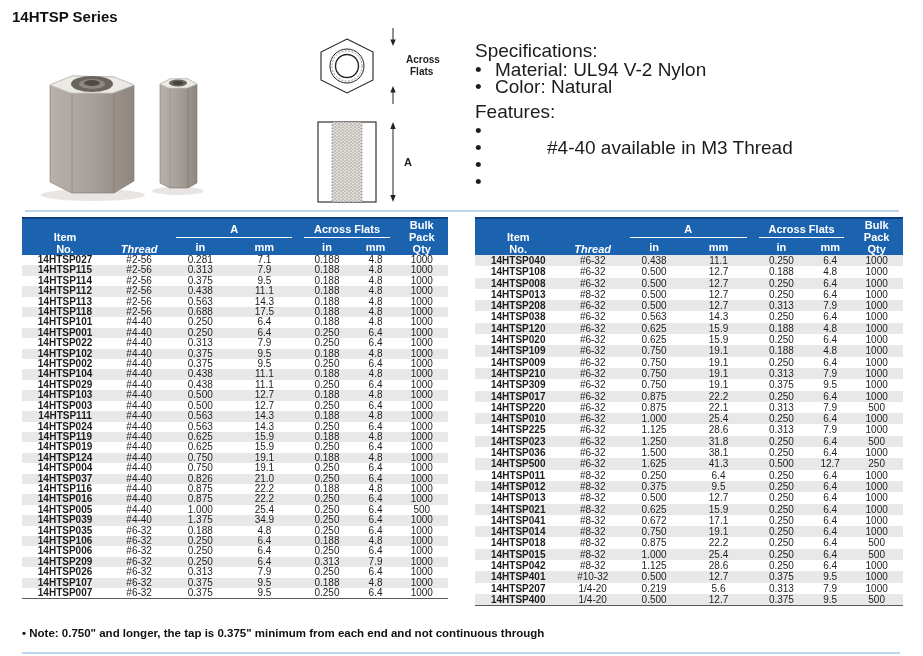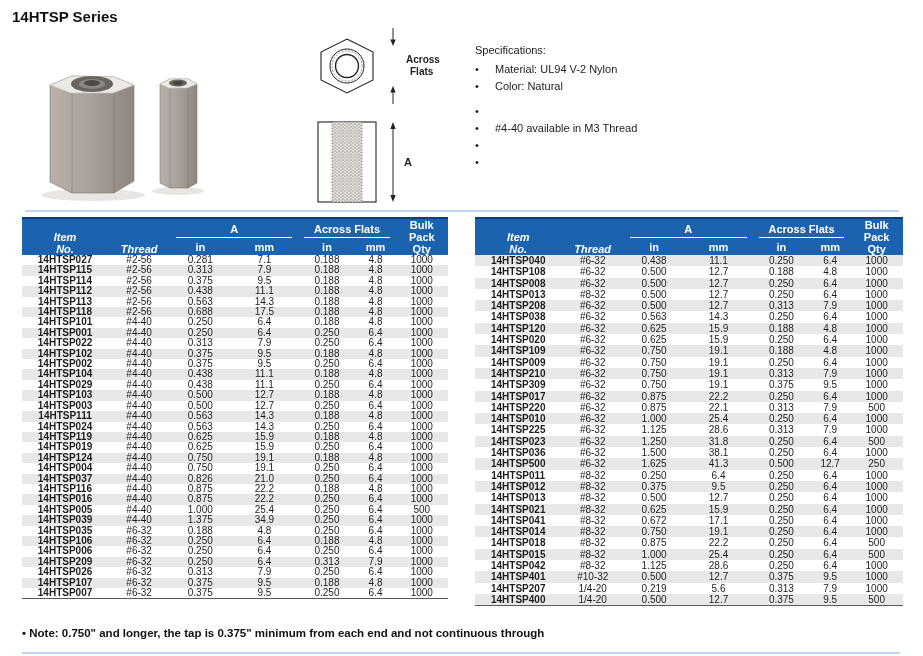--- a/index.html
+++ b/index.html
@@ -3,27 +3,27 @@
 <meta charset="utf-8">
 <style>
   html,body{margin:0;padding:0;background:#fff;}
   .page{position:relative;width:923px;height:656px;background:#fff;overflow:hidden;
         font-family:"Liberation Sans",sans-serif;color:#1c1c1c;}
 
   
   .title{position:absolute;left:12px;top:8px;font-size:15px;font-weight:bold;line-height:17px;color:#111;}
 
   
-  .specs{position:absolute;left:475px;top:42px;width:440px;font-size:11px;line-height:17px;}
+  .specs{position:absolute;left:475px;top:42px;width:440px;font-size:19px;line-height:17px;}
   .specs .hdg{margin:0 0 2px 0;}
   .blist{list-style:none;margin:0 0 8px 0;padding:0;}
   .blist li{display:flex;line-height:17px;}
   .blist .dot{width:20px;flex:0 0 20px;text-align:left;}
   .blist .txt{flex:1;}
-  .blist li.deep .txt{}
+  .blist li.deep .txt{margin-left:52px;}
   .blist li.wrap2 .txt{max-width:330px;}
 
   
   .rule{position:absolute;height:2px;background:var(--rule_blue,#bcd7ef);}
   .rule.top{left:25px;top:210px;width:874px;}
   .rule.bottom{left:22px;top:652px;width:878px;}
 
   
   .spec-table{position:absolute;top:217px;border-collapse:collapse;table-layout:fixed;
               font-size:10px;text-align:center;border-bottom:1.5px solid #5a5a5a;}
@@ -32,21 +32,21 @@
   .spec-table col:nth-child(1){width:20.2%;}
   .spec-table col:nth-child(2){width:14.6%;}
   .spec-table col:nth-child(3){width:14.1%;}
   .spec-table col:nth-child(4){width:16.0%;}
   .spec-table col:nth-child(5){width:13.4%;}
   .spec-table col:nth-child(6){width:9.4%;}
   .spec-table col:nth-child(7){width:12.3%;}
   .spec-table thead th{background:var(--header_blue,#1b62af);color:#fff;font-size:11px;font-weight:bold;
                        padding:0;vertical-align:bottom;line-height:12px;}
   .spec-table thead tr:first-child th{border-top:2px solid var(--header_topline,#0c3f7e);}
-  th.col-item{vertical-align:bottom;padding-bottom:1px;font-style:italic;}
+  th.col-item{vertical-align:bottom;padding-bottom:1px;}
   th.col-thread{vertical-align:bottom;padding-bottom:1px;font-style:italic;}
   th.col-qty{vertical-align:middle;line-height:12px;}
   th.group .grp{display:block;margin:2px 6px 0 6px;padding-bottom:1px;border-bottom:1px solid #fff;
                 line-height:13px;}
   tr.subhead th{padding:1px 0 2px 0;border-top:0;}
   .spec-table tbody td{padding:0;border:0;white-space:nowrap;}
   .tbl-left tbody td{height:10.4px;line-height:10.4px;}
   .tbl-right tbody td{height:11.3px;line-height:11.3px;}
   .spec-table tbody td.c-item{font-weight:bold;}
   .tbl-left tbody tr:nth-child(even){background:var(--stripe,#e8e8e8);}
@@ -144,20 +144,21 @@
     <ul class="blist">
         <li>
           <span class="dot">•</span>
           <span class="txt">Material: UL94 V-2 Nylon</span>
         </li>
         <li>
           <span class="dot">•</span>
           <span class="txt">Color: Natural</span>
         </li>
       </ul>
+    <p class="hdg">Features:</p>
     <ul class="blist">
         <li class="wrap2">
           <span class="dot">•</span>
         </li>
         <li class="deep">
           <span class="dot">•</span>
           <span class="txt">#4-40 available in M3 Thread</span>
         </li>
         <li class="deep">
           <span class="dot">•</span>

